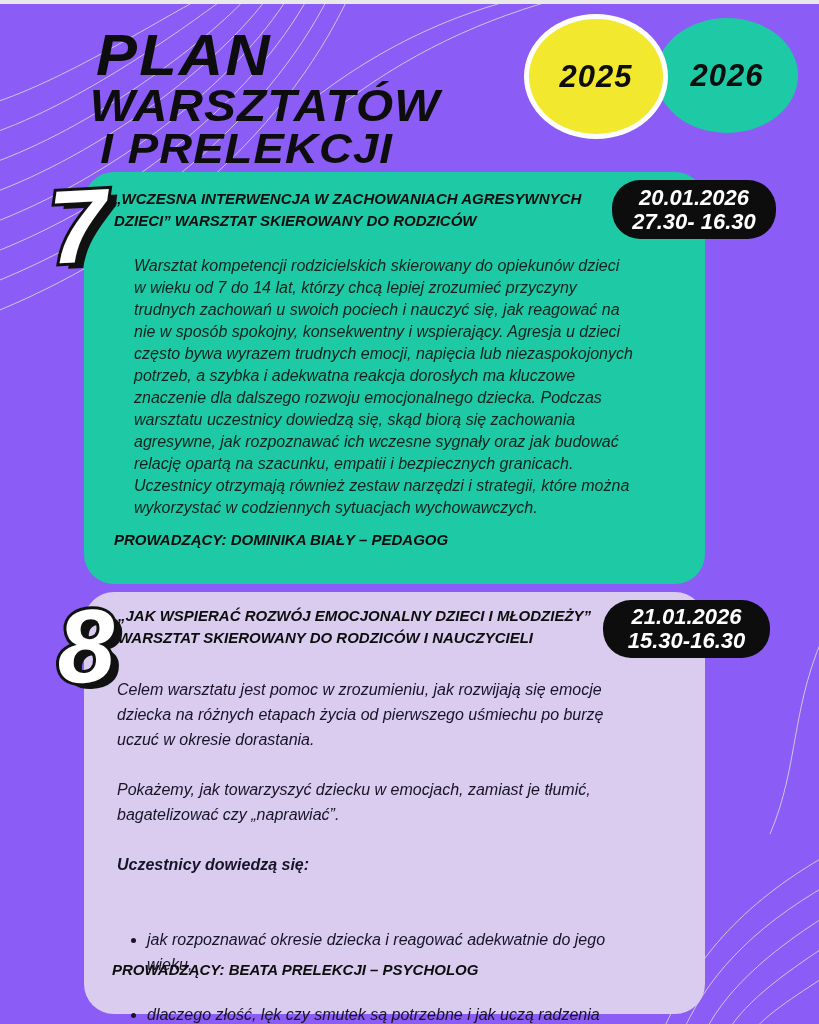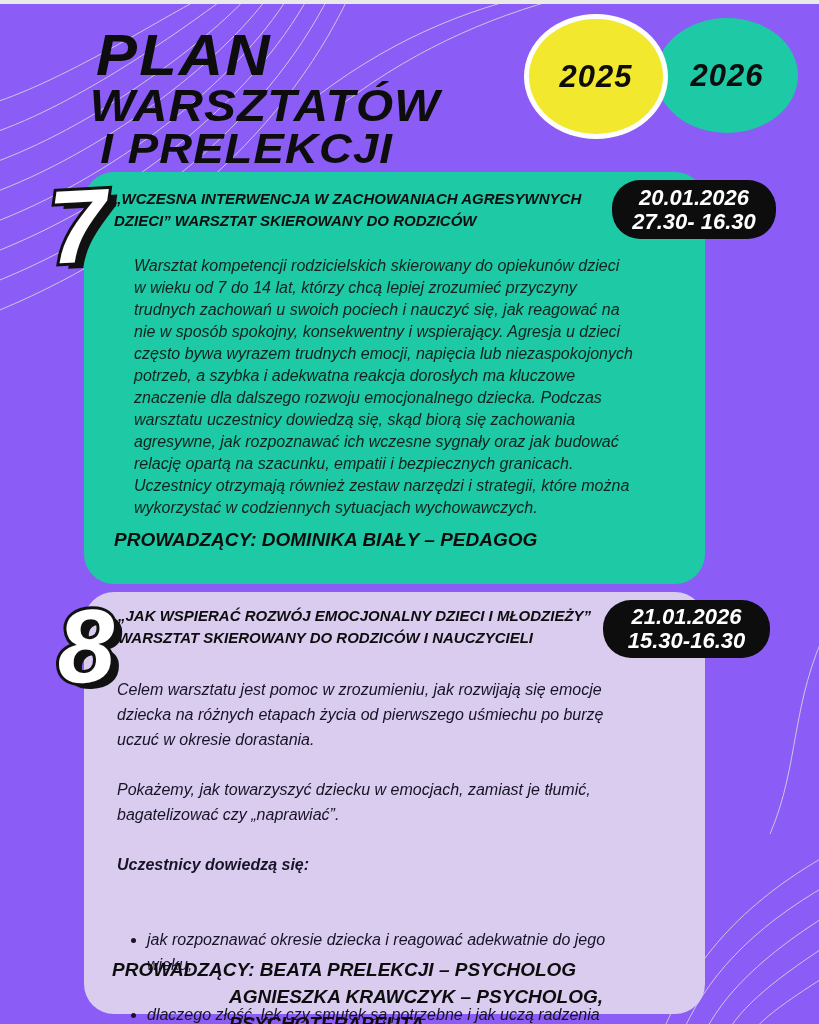--- a/index.html
+++ b/index.html
@@ -33,21 +33,21 @@
   .card-8 .card-title { left:34px; top:13px; width:500px; }
 
   .body-text { position:absolute; white-space:pre-line; color:#10231e; }
   .card-7 .body-text { left:50px; top:83px; width:600px; font-size:16px; line-height:22px; }
   .card-8 .body-text { left:33px; top:60px; width:600px; font-size:16px; line-height:25px; color:#171426; }
   .body-text p { margin:0; }
   .list-intro { font-weight:bold; }
   .body-text ul { margin:0; padding-left:30px; }
   .body-text li { margin:0; white-space:pre-line; }
 
-  .leaders { position:absolute; font-weight:bold; font-size:19px; line-height:27px; color:#0d0d0d; }
+  .leaders { position:absolute; font-weight:bold; font-size:15px; line-height:27px; color:#0d0d0d; }
   .card-7 .leaders { left:30px; top:354px; }
   .card-8 .leaders { left:28px; top:364px; }
   .leaders-line2-7 { padding-left:112px; }
   .leaders-line2-8 { padding-left:117px; }
 
   
   .date-pill {
     position:absolute; background:#0d0d0d; color:#ffffff; z-index:4;
     display:flex; flex-direction:column; align-items:center; justify-content:center;
     font-weight:bold; font-size:22px; line-height:24px; border-radius:28px; text-align:center;
@@ -134,21 +134,20 @@
         <li>jak rozpoznawać okresie dziecka i reagować adekwatnie do jego
 wieku,</li>
         <li>dlaczego złość, lęk czy smutek są potrzebne i jak uczą radzenia
 sobie w życiu,</li>
         
         
       </ul>
     </div>
     <div class="leaders">
       <div><span>PROWADZĄCY:</span> <span>BEATA PRELEKCJI – PSYCHOLOG</span></div>
-      <div class="leaders-line2-8">AGNIESZKA KRAWCZYK – PSYCHOLOG, PSYCHOTERAPEUTA</div>
     </div>
   </div>
 
   <div class="date-pill pill-7">
     <div>20.01.2026</div>
     <div>27.30- 16.30</div>
   </div>
   <div class="date-pill pill-8">
     <div>21.01.2026</div>
     <div>15.30-16.30</div>

